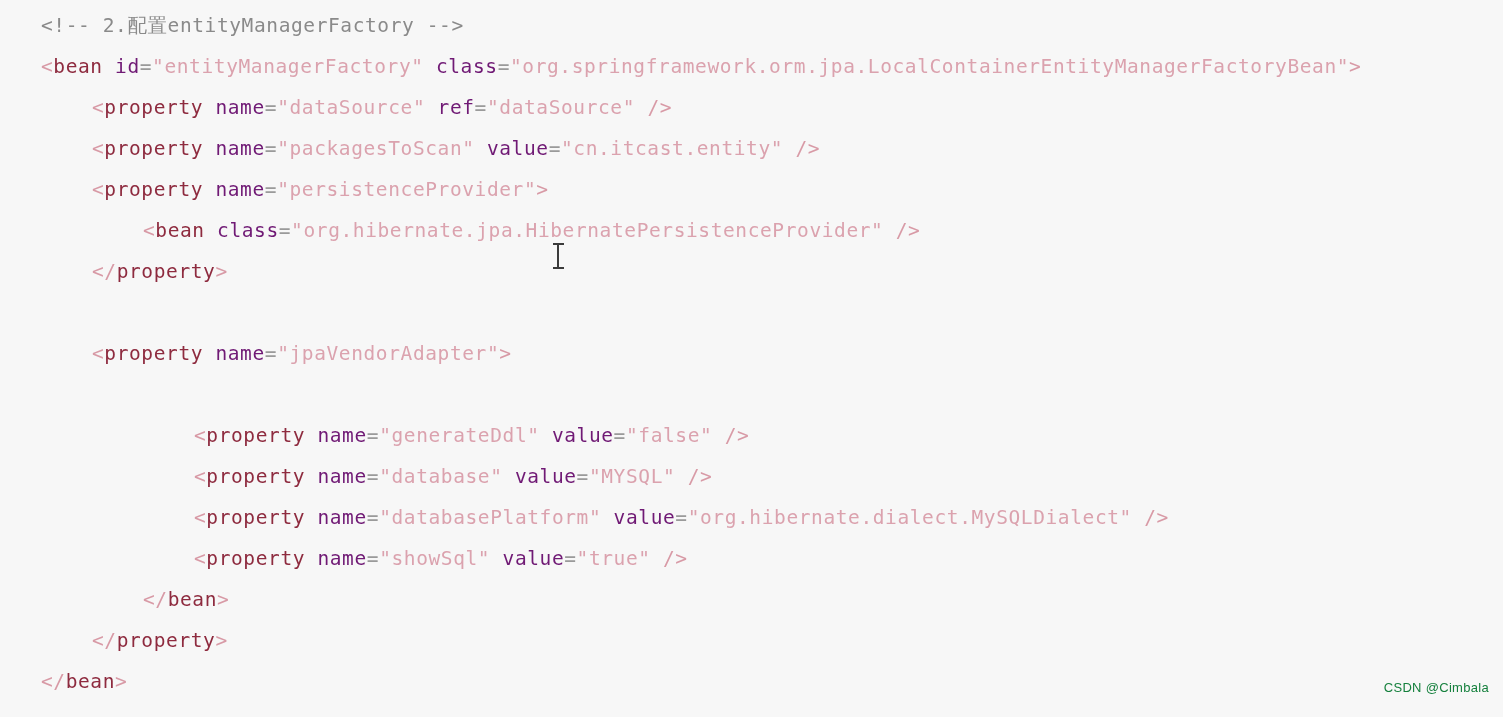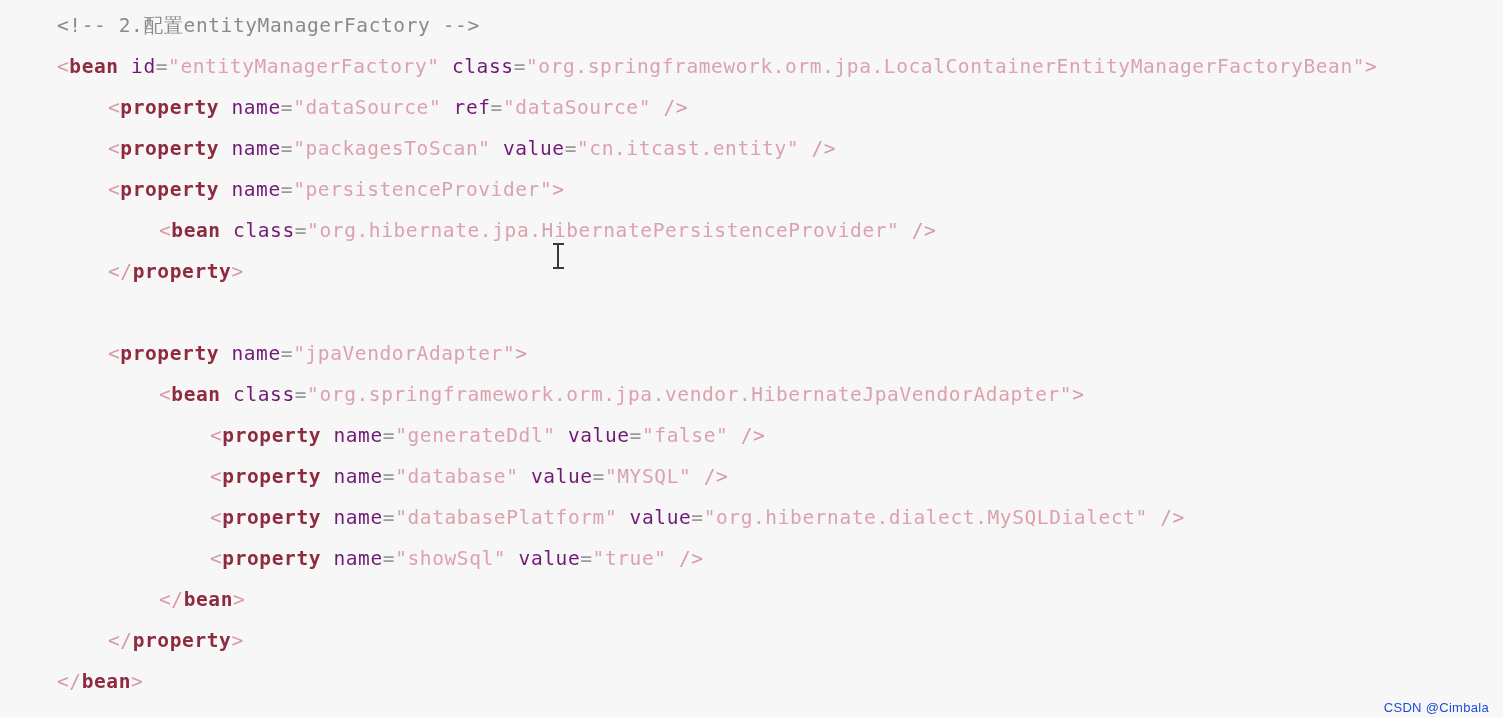--- a/index.html
+++ b/index.html
@@ -16,36 +16,35 @@
   }
 
   #code-surface {
     position: absolute;
     left: 0;
     top: 0;
     width: 1397px;
     height: 717px;
     background: #f7f7f7;
     padding: 0;
-    margin-left: 16px;
   }
 
   .code-line {
     position: absolute;
     left: 41px;
     white-space: pre;
     font-size: 19.5px;
     line-height: 20px;
     letter-spacing: 0.6px;
     font-family: "DejaVu Sans Mono", "Liberation Mono", monospace;
   }
 
   
   .t-bracket   { color: #d89aa6; }
-  .t-tag       { color: #8e2b3f; font-weight: bold; }
+  .t-tag       { color: #8e2b3f; font-weight: normal; }
   .t-attr      { color: #701a75; }
   .t-eq        { color: #9a9a9a; }
   .t-val       { color: #dba2ae; }
   .t-comment   { color: #8a8a8a; }
   .t-plain     { color: #9a9a9a; }
 
   
   #mouse-cursor {
     position: absolute;
     left: 553px;
@@ -69,41 +68,40 @@
     width: 11px;
     height: 2px;
     background: #3b3b3b;
   }
   #mouse-cursor .ibeam-cap-top { top: 0; }
   #mouse-cursor .ibeam-cap-bot { bottom: 0; }
 
   #watermark {
     position: absolute;
     right: 14px;
-    bottom: 2px;
+    bottom: 22px;
     font-family: "Liberation Sans", sans-serif;
     font-size: 13px;
-    color: #1d4ed8;
+    color: #15803d;
     letter-spacing: 0.3px;
     white-space: pre;
   }
 </style>
 </head>
 <body>
 
 <div id="code-surface">
     <div class="code-line" style="top: 16px; left: 41px;"><span class="t-comment">&lt;!-- 2.配置entityManagerFactory --&gt;</span></div>
     <div class="code-line" style="top: 57px; left: 41px;"><span class="t-bracket">&lt;</span><span class="t-tag">bean</span><span class="t-plain"> </span><span class="t-attr">id</span><span class="t-eq">=</span><span class="t-val">"entityManagerFactory"</span><span class="t-plain"> </span><span class="t-attr">class</span><span class="t-eq">=</span><span class="t-val">"org.springframework.orm.jpa.LocalContainerEntityManagerFactoryBean"</span><span class="t-bracket">&gt;</span></div>
     <div class="code-line" style="top: 98px; left: 92px;"><span class="t-bracket">&lt;</span><span class="t-tag">property</span><span class="t-plain"> </span><span class="t-attr">name</span><span class="t-eq">=</span><span class="t-val">"dataSource"</span><span class="t-plain"> </span><span class="t-attr">ref</span><span class="t-eq">=</span><span class="t-val">"dataSource"</span><span class="t-plain"> </span><span class="t-bracket">/&gt;</span></div>
     <div class="code-line" style="top: 139px; left: 92px;"><span class="t-bracket">&lt;</span><span class="t-tag">property</span><span class="t-plain"> </span><span class="t-attr">name</span><span class="t-eq">=</span><span class="t-val">"packagesToScan"</span><span class="t-plain"> </span><span class="t-attr">value</span><span class="t-eq">=</span><span class="t-val">"cn.itcast.entity"</span><span class="t-plain"> </span><span class="t-bracket">/&gt;</span></div>
     <div class="code-line" style="top: 180px; left: 92px;"><span class="t-bracket">&lt;</span><span class="t-tag">property</span><span class="t-plain"> </span><span class="t-attr">name</span><span class="t-eq">=</span><span class="t-val">"persistenceProvider"</span><span class="t-bracket">&gt;</span></div>
     <div class="code-line" style="top: 221px; left: 143px;"><span class="t-bracket">&lt;</span><span class="t-tag">bean</span><span class="t-plain"> </span><span class="t-attr">class</span><span class="t-eq">=</span><span class="t-val">"org.hibernate.jpa.HibernatePersistenceProvider"</span><span class="t-plain"> </span><span class="t-bracket">/&gt;</span></div>
     <div class="code-line" style="top: 262px; left: 92px;"><span class="t-bracket">&lt;/</span><span class="t-tag">property</span><span class="t-bracket">&gt;</span></div>
     <div class="code-line" style="top: 344px; left: 92px;"><span class="t-bracket">&lt;</span><span class="t-tag">property</span><span class="t-plain"> </span><span class="t-attr">name</span><span class="t-eq">=</span><span class="t-val">"jpaVendorAdapter"</span><span class="t-bracket">&gt;</span></div>
-    <div class="code-line" style="top: 385px; left: 143px;"><span class="t-bracket">&lt;</span><span class="t-tag">bean</span><span class="t-plain"> </span><span class="t-attr">class</span><span class="t-eq">=</span><span class="t-val">"org.springframework.orm.jpa.vendor.HibernateJpaVendorAdapter"</span><span class="t-bracket">&gt;</span></div>
     <div class="code-line" style="top: 426px; left: 194px;"><span class="t-bracket">&lt;</span><span class="t-tag">property</span><span class="t-plain"> </span><span class="t-attr">name</span><span class="t-eq">=</span><span class="t-val">"generateDdl"</span><span class="t-plain"> </span><span class="t-attr">value</span><span class="t-eq">=</span><span class="t-val">"false"</span><span class="t-plain"> </span><span class="t-bracket">/&gt;</span></div>
     <div class="code-line" style="top: 467px; left: 194px;"><span class="t-bracket">&lt;</span><span class="t-tag">property</span><span class="t-plain"> </span><span class="t-attr">name</span><span class="t-eq">=</span><span class="t-val">"database"</span><span class="t-plain"> </span><span class="t-attr">value</span><span class="t-eq">=</span><span class="t-val">"MYSQL"</span><span class="t-plain"> </span><span class="t-bracket">/&gt;</span></div>
     <div class="code-line" style="top: 508px; left: 194px;"><span class="t-bracket">&lt;</span><span class="t-tag">property</span><span class="t-plain"> </span><span class="t-attr">name</span><span class="t-eq">=</span><span class="t-val">"databasePlatform"</span><span class="t-plain"> </span><span class="t-attr">value</span><span class="t-eq">=</span><span class="t-val">"org.hibernate.dialect.MySQLDialect"</span><span class="t-plain"> </span><span class="t-bracket">/&gt;</span></div>
     <div class="code-line" style="top: 549px; left: 194px;"><span class="t-bracket">&lt;</span><span class="t-tag">property</span><span class="t-plain"> </span><span class="t-attr">name</span><span class="t-eq">=</span><span class="t-val">"showSql"</span><span class="t-plain"> </span><span class="t-attr">value</span><span class="t-eq">=</span><span class="t-val">"true"</span><span class="t-plain"> </span><span class="t-bracket">/&gt;</span></div>
     <div class="code-line" style="top: 590px; left: 143px;"><span class="t-bracket">&lt;/</span><span class="t-tag">bean</span><span class="t-bracket">&gt;</span></div>
     <div class="code-line" style="top: 631px; left: 92px;"><span class="t-bracket">&lt;/</span><span class="t-tag">property</span><span class="t-bracket">&gt;</span></div>
     <div class="code-line" style="top: 672px; left: 41px;"><span class="t-bracket">&lt;/</span><span class="t-tag">bean</span><span class="t-bracket">&gt;</span></div>
   </div>
 
 <div id="mouse-cursor" style="left: 553px; top: 243px;">

